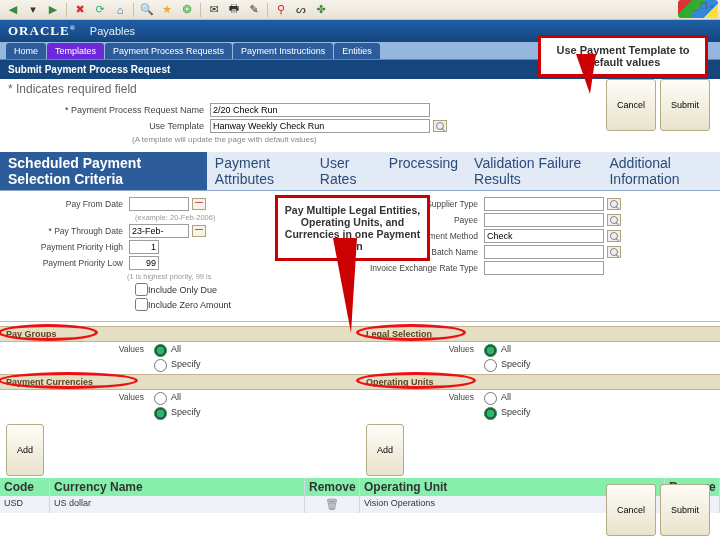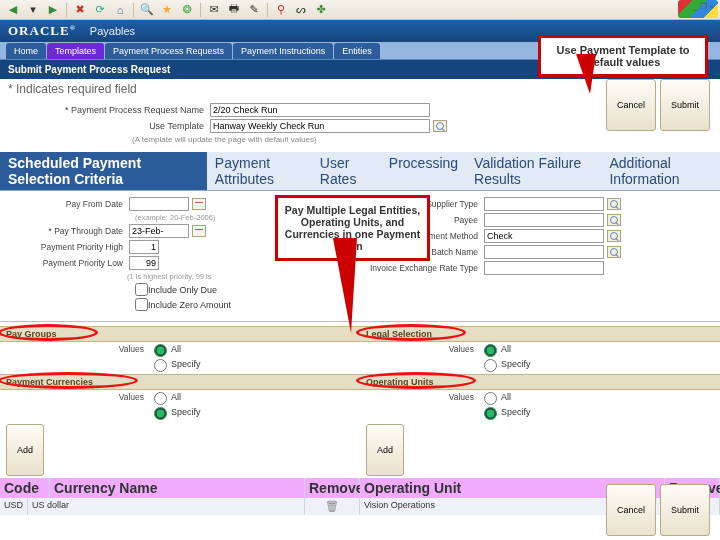--- a/index.html
+++ b/index.html
@@ -37,21 +37,21 @@
 .mag:after{content:"";position:absolute;width:6px;height:6px;border:1px solid #6a88b3;border-radius:50%;left:2px;top:1px}
 .mag:before{content:"";position:absolute;width:4px;height:1px;background:#6a88b3;transform:rotate(45deg);left:7px;top:8px}
 .cal{display:inline-block;width:14px;height:12px;border:1px solid #b0a27a;background:#f7f3e6;margin-left:3px;position:relative}
 .cal:before{content:"";position:absolute;left:2px;right:2px;top:3px;height:1px;background:#b57}
 .line{border-top:1px solid #c7bfa7;margin:4px 0}
 .secthdr{background:#e6ddc5;color:#5a451f;font-weight:bold;font-size:9px;padding:2px 6px;border-top:1px solid #c7b58a;border-bottom:1px solid #c7b58a;position:relative}
 .circle{position:absolute;border:3px solid #e11;border-radius:50%;pointer-events:none}
 .radio-row{display:flex;gap:4px;margin:2px 0 2px 90px;font-size:9px}
 .radio-row.rt{margin-left:70px}
 input[type=radio]{accent-color:#2b6}
-.tblhdr{display:flex;background:#f0abfc;font-size:14px;font-weight:bold}
+.tblhdr{display:flex;background:#86efac;font-size:12px;font-weight:bold}
 .tblhdr>div,.tblrow>div{padding:2px 4px;border-right:1px solid #cfd7e3}
 .tblrow{display:flex;font-size:9px;background:#eef2f8}
 .trash{color:#888;font-size:11px}
 .callout1{position:absolute;right:12px;top:35px;width:170px;background:#fff;border:3px solid #c00;padding:6px;text-align:center;font-weight:bold;font-size:11px;z-index:5}
 .callout1:after{content:"";position:absolute;left:35px;bottom:-40px;border:20px solid transparent;border-top:40px solid #c00;border-right-width:6px;border-left-width:14px}
 .callout2{position:absolute;left:275px;top:195px;width:155px;background:#fff;border:3px solid #c00;padding:6px;text-align:center;font-weight:bold;font-size:10.5px;z-index:5}
 .callout2:after{content:"";position:absolute;left:55px;bottom:-95px;border:20px solid transparent;border-top:95px solid #c00;border-right-width:6px;border-left-width:18px}
 .footer{position:absolute;bottom:4px;right:10px;display:flex;gap:4px}
 </style>
 </head>
@@ -232,21 +232,21 @@
         <input type="radio" checked="" style="">
         <span>Specify</span>
       </div>
     <button class="btn" style="margin:2px 6px">Add</button>
     <div class="tblhdr">
         <div style="width:50px">Code</div>
         <div style="flex:1">Currency Name</div>
         <div style="width:55px">Remove</div>
       </div>
     <div class="tblrow">
-        <div style="width:28px">USD</div>
+        <div style="width:50px">USD</div>
         <div style="flex:1">US dollar</div>
         <div style="width:55px;text-align:center"><span class="trash">🗑</span></div>
       </div>
   </div>
   <div style="flex:1;position:relative">
     <div class="secthdr">Operating Units</div>
     <div class="circle" style="left:-4px;top:-2px;width:120px;height:17px"></div>
     <div class="radio-row rt">
         <span class="lbl2" style="width:50px">Values</span>
         <input type="radio" style="">

